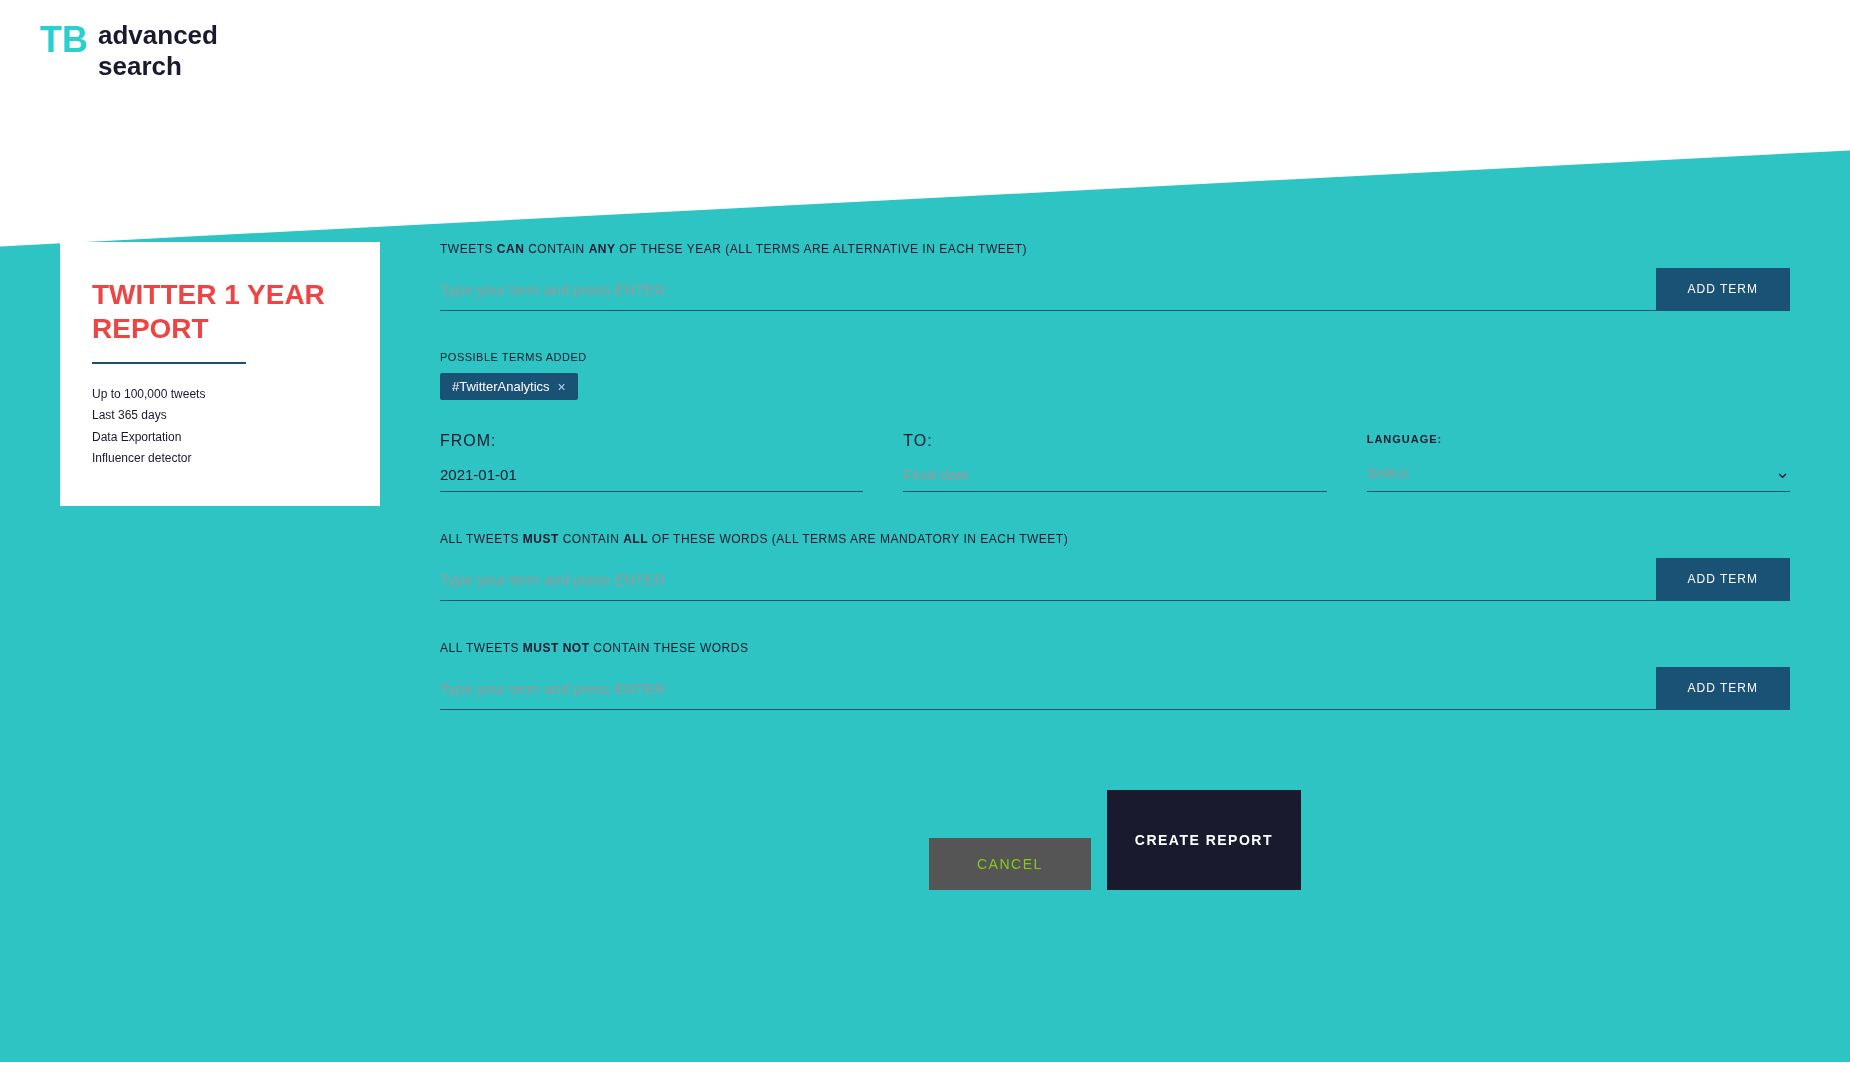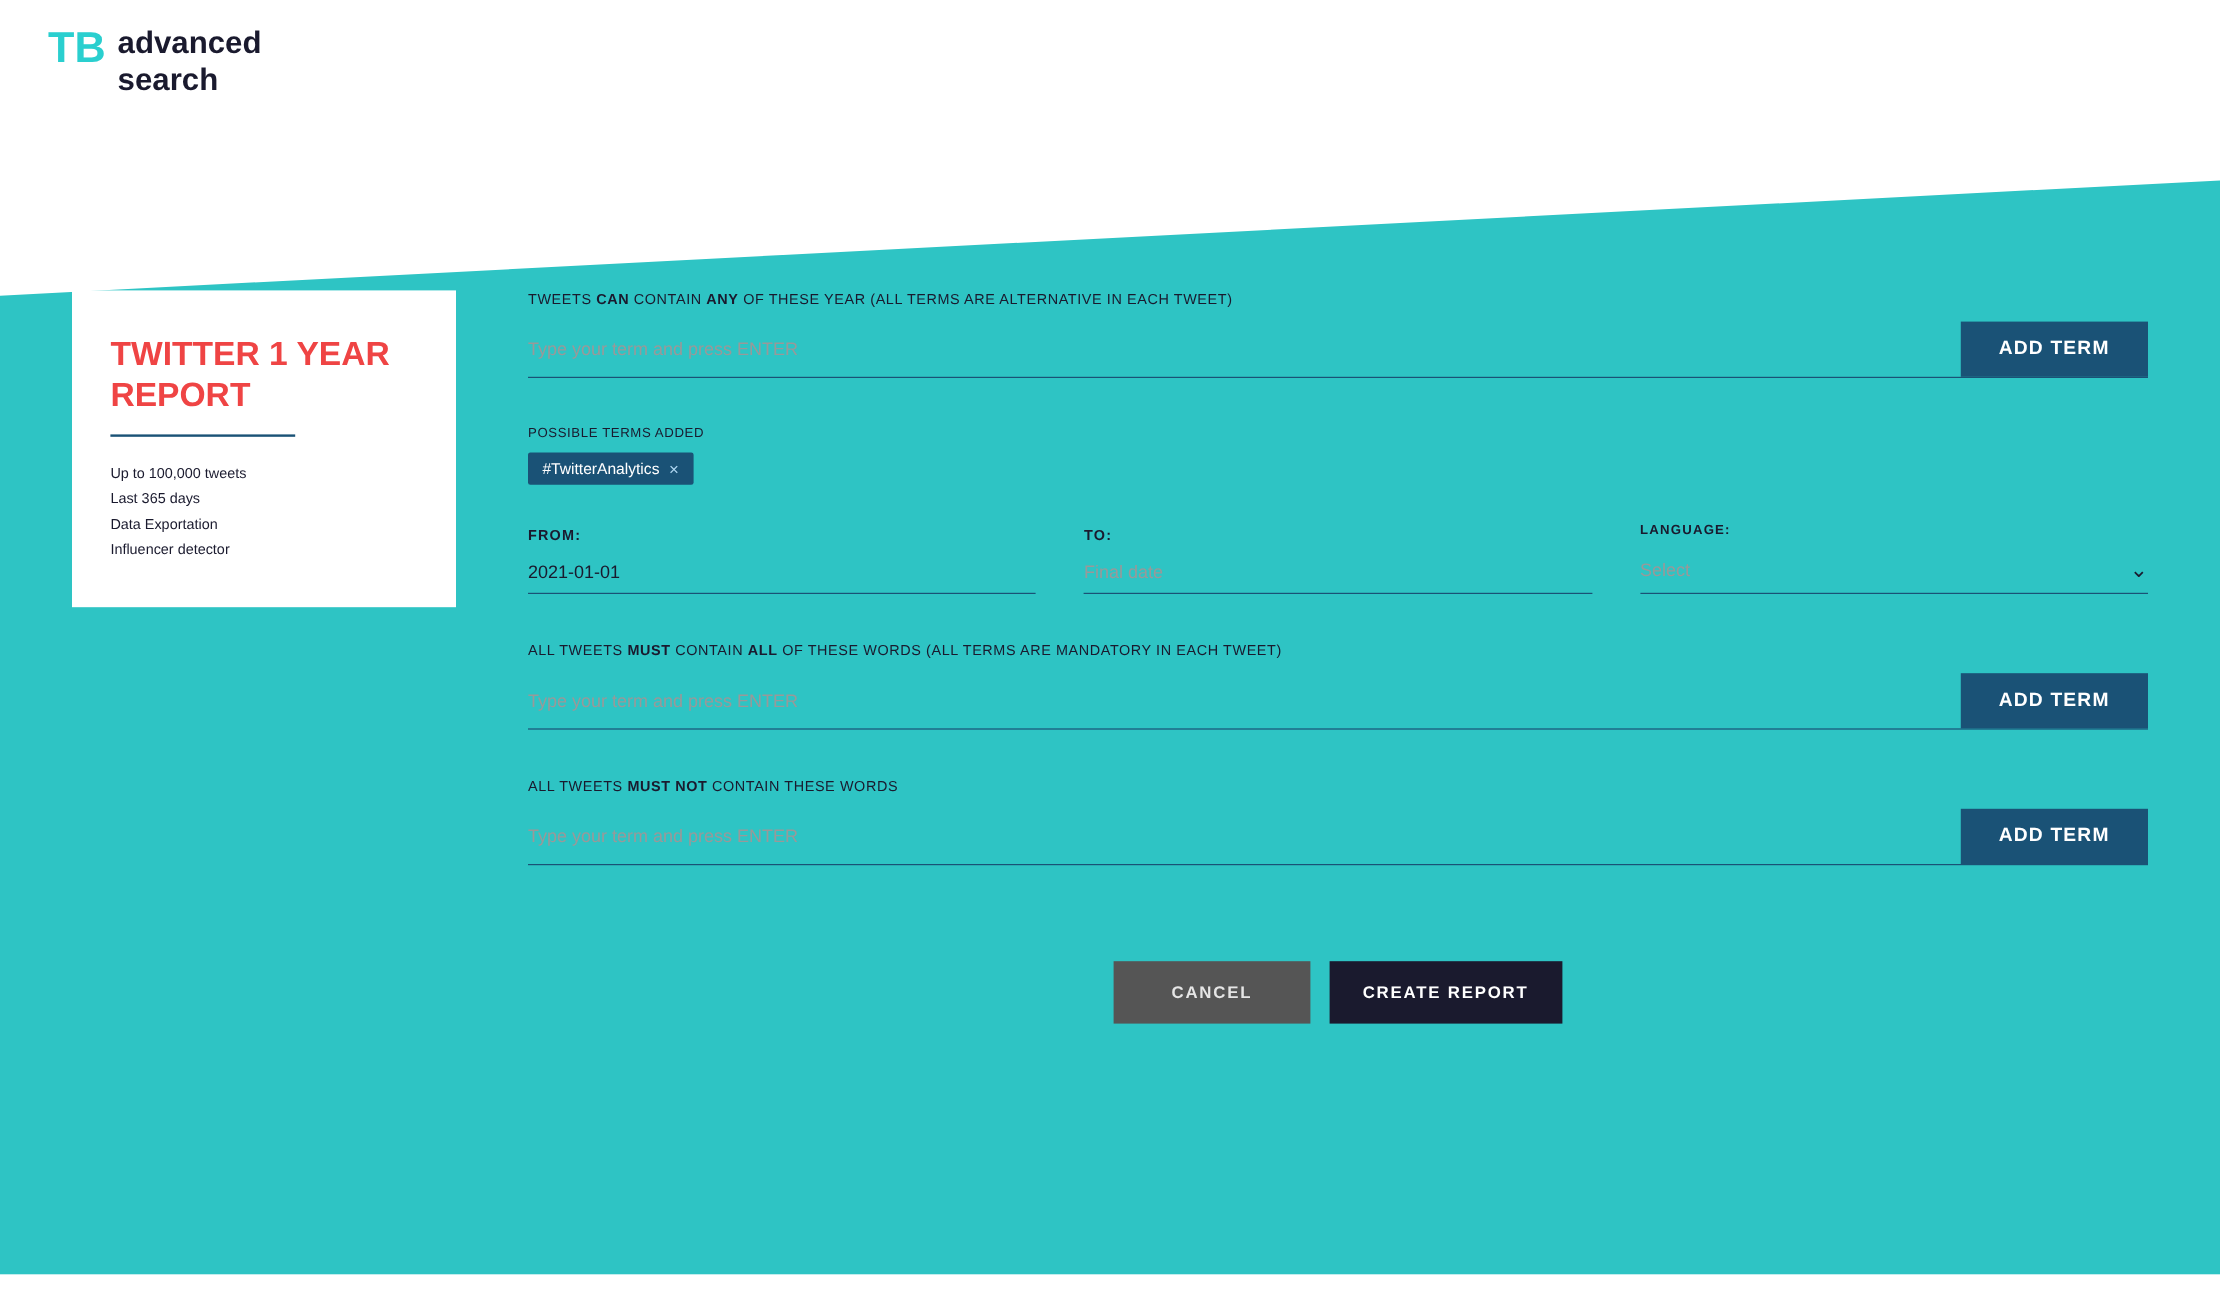--- a/index.html
+++ b/index.html
@@ -152,22 +152,22 @@
 
     .term-input::placeholder {
       color: #999;
     }
 
     .add-term-btn {
       background: #1a5276;
       color: #ffffff;
       border: none;
       padding: 14px 32px;
-      font-size: 16px;
-      font-weight: 700;
+      font-size: 12px;
+      font-weight: 400;
       letter-spacing: 1px;
       cursor: pointer;
       white-space: nowrap;
       text-transform: uppercase;
     }
 
     
     .tags-section {
       margin-bottom: 32px;
     }
@@ -213,24 +213,24 @@
       align-items: flex-end;
     }
 
     .date-field {
       display: flex;
       flex-direction: column;
       flex: 1;
     }
 
     .date-field-label {
-      font-size: 12px;
+      font-size: 16px;
       color: #1a1a2e;
       letter-spacing: 1px;
-      font-weight: 700;
+      font-weight: 400;
       margin-bottom: 8px;
       text-transform: uppercase;
     }
 
     .date-input {
       background: transparent;
       border: none;
       border-bottom: 1.5px solid #1a5276;
       outline: none;
       font-size: 15px;
@@ -281,28 +281,29 @@
     .bottom-buttons {
       display: flex;
       justify-content: center;
       gap: 16px;
       margin-top: 40px;
       padding-bottom: 60px;
     }
 
     .cancel-btn {
       background: #555;
-      color: #e5e5e5;
+      color: #84cc16;
       border: none;
       padding: 18px 48px;
       font-size: 14px;
-      font-weight: 700;
+      font-weight: 400;
       letter-spacing: 1.5px;
       cursor: pointer;
       text-transform: uppercase;
+      margin-top: 48px;
     }
 
     .create-report-btn {
       background: #1a1a2e;
       color: #ffffff;
       border: none;
       padding: 18px 28px;
       font-size: 14px;
       font-weight: 700;
       letter-spacing: 1.5px;

